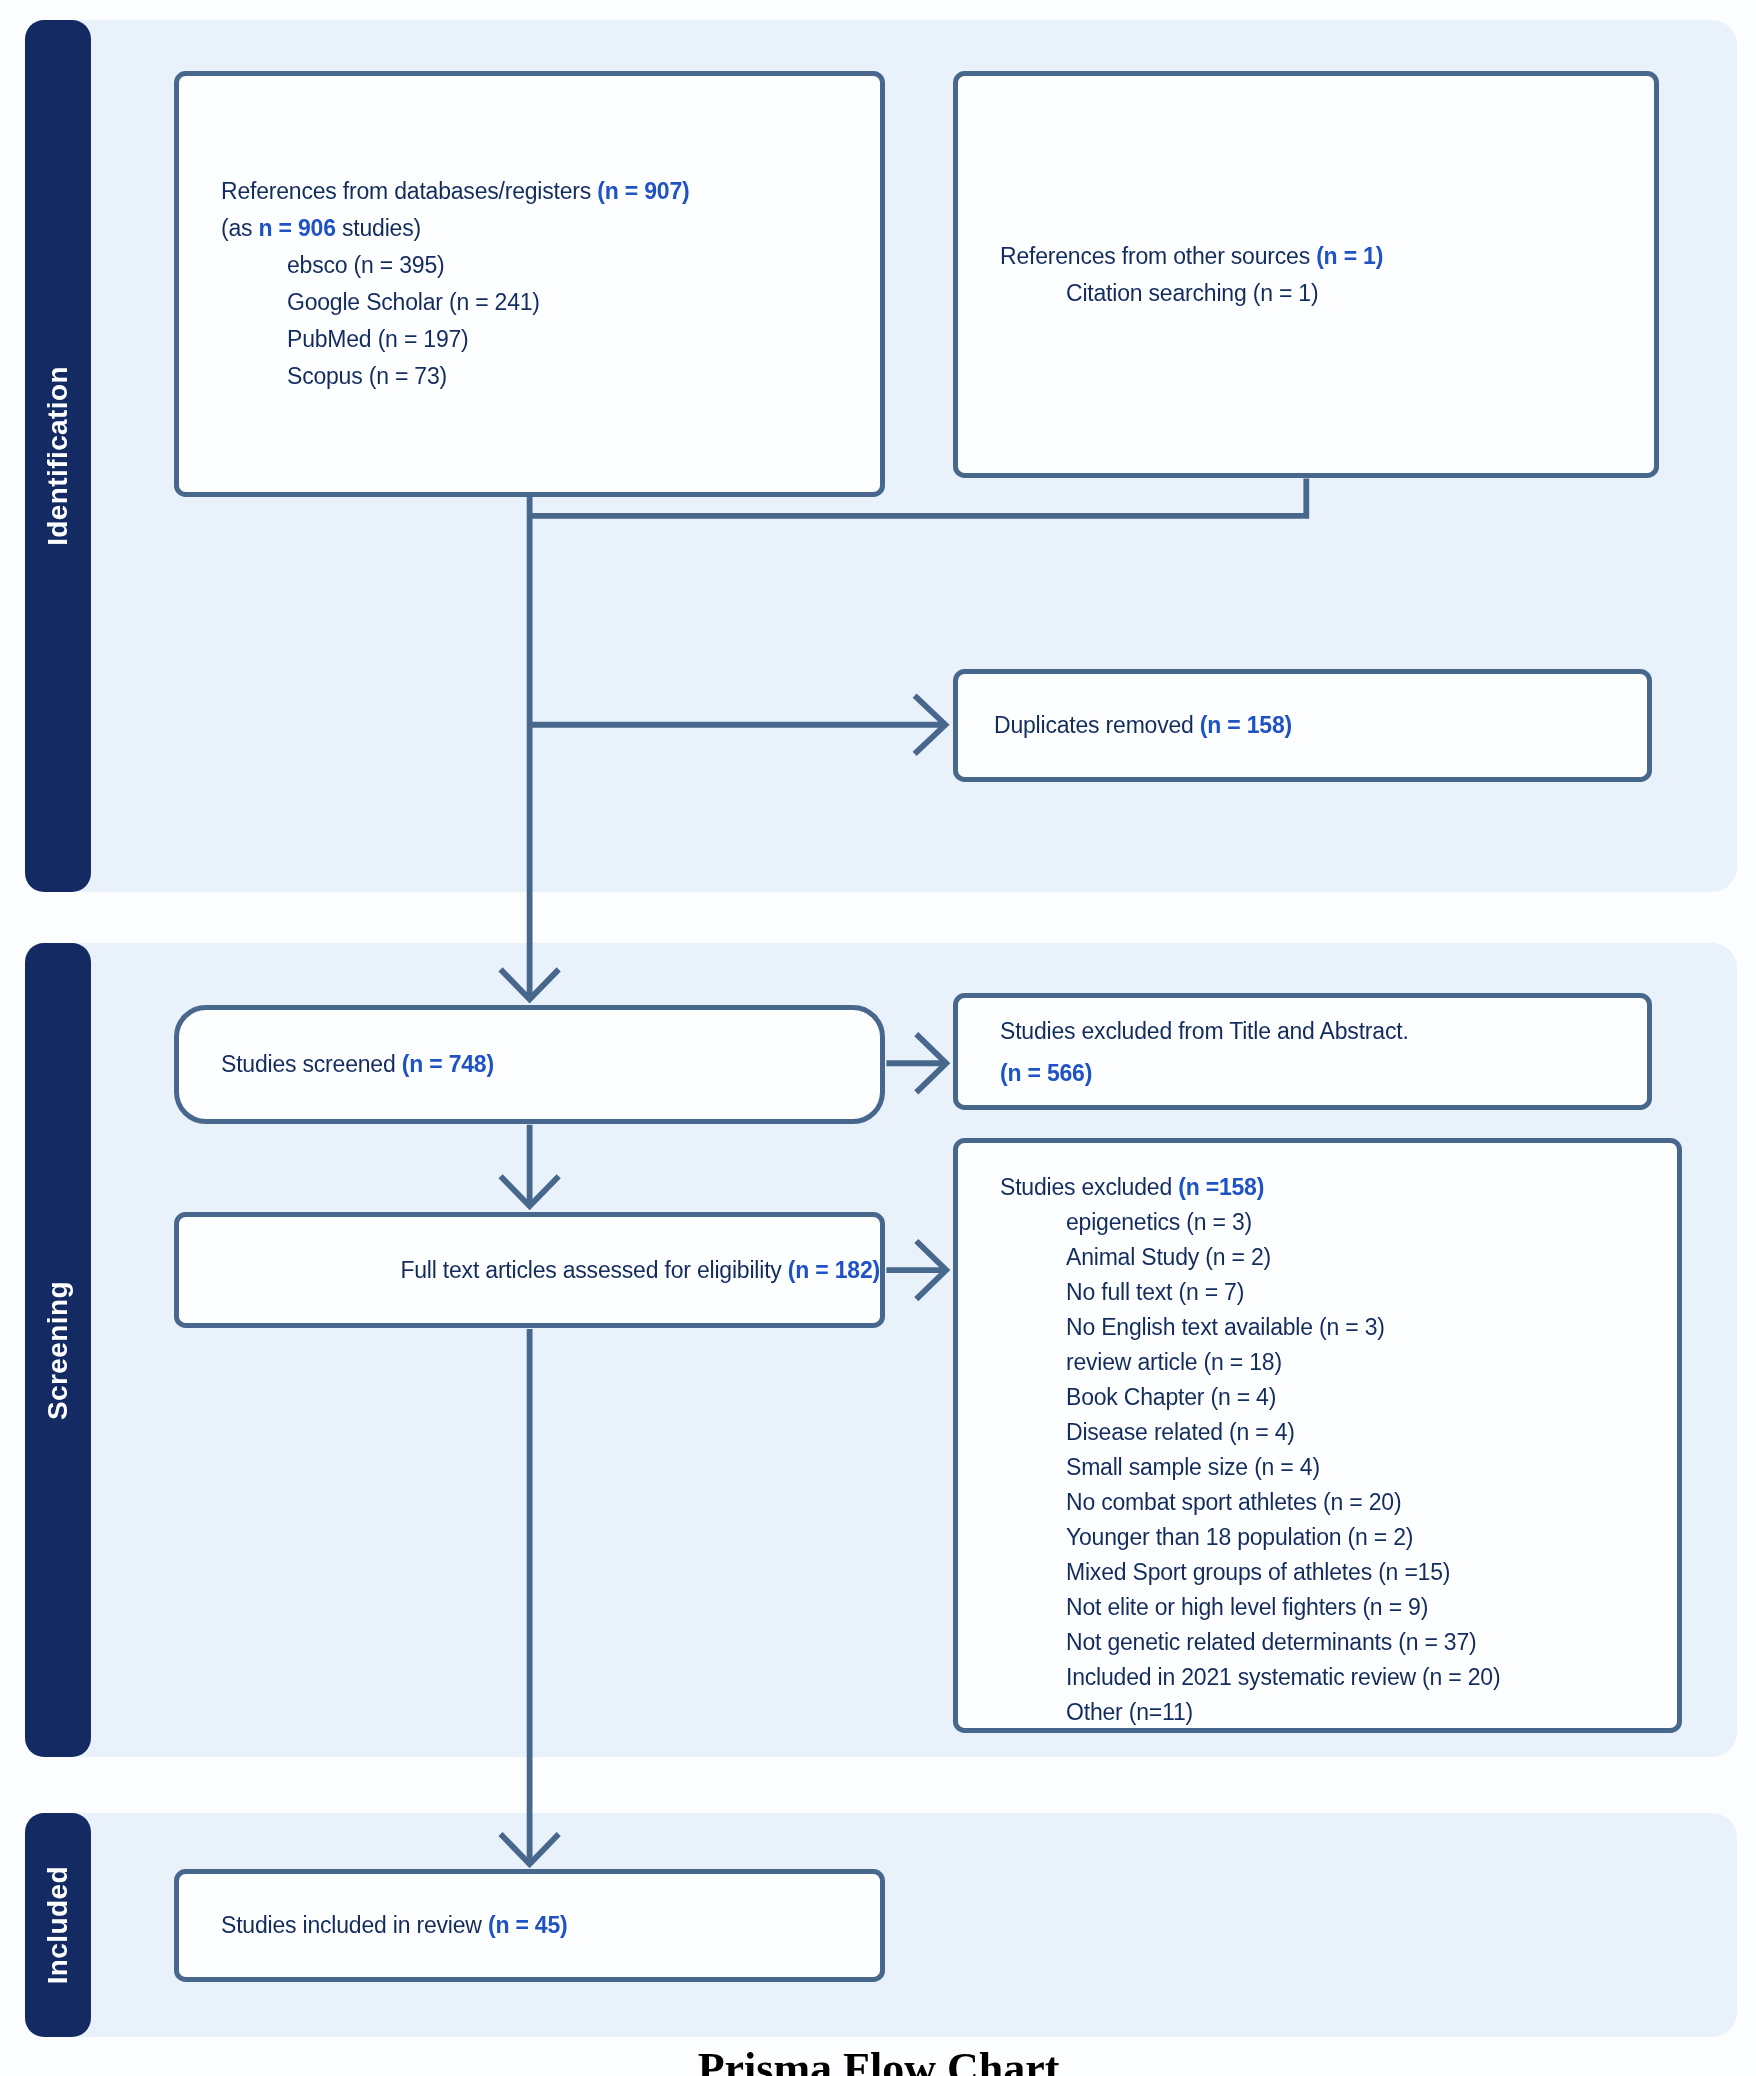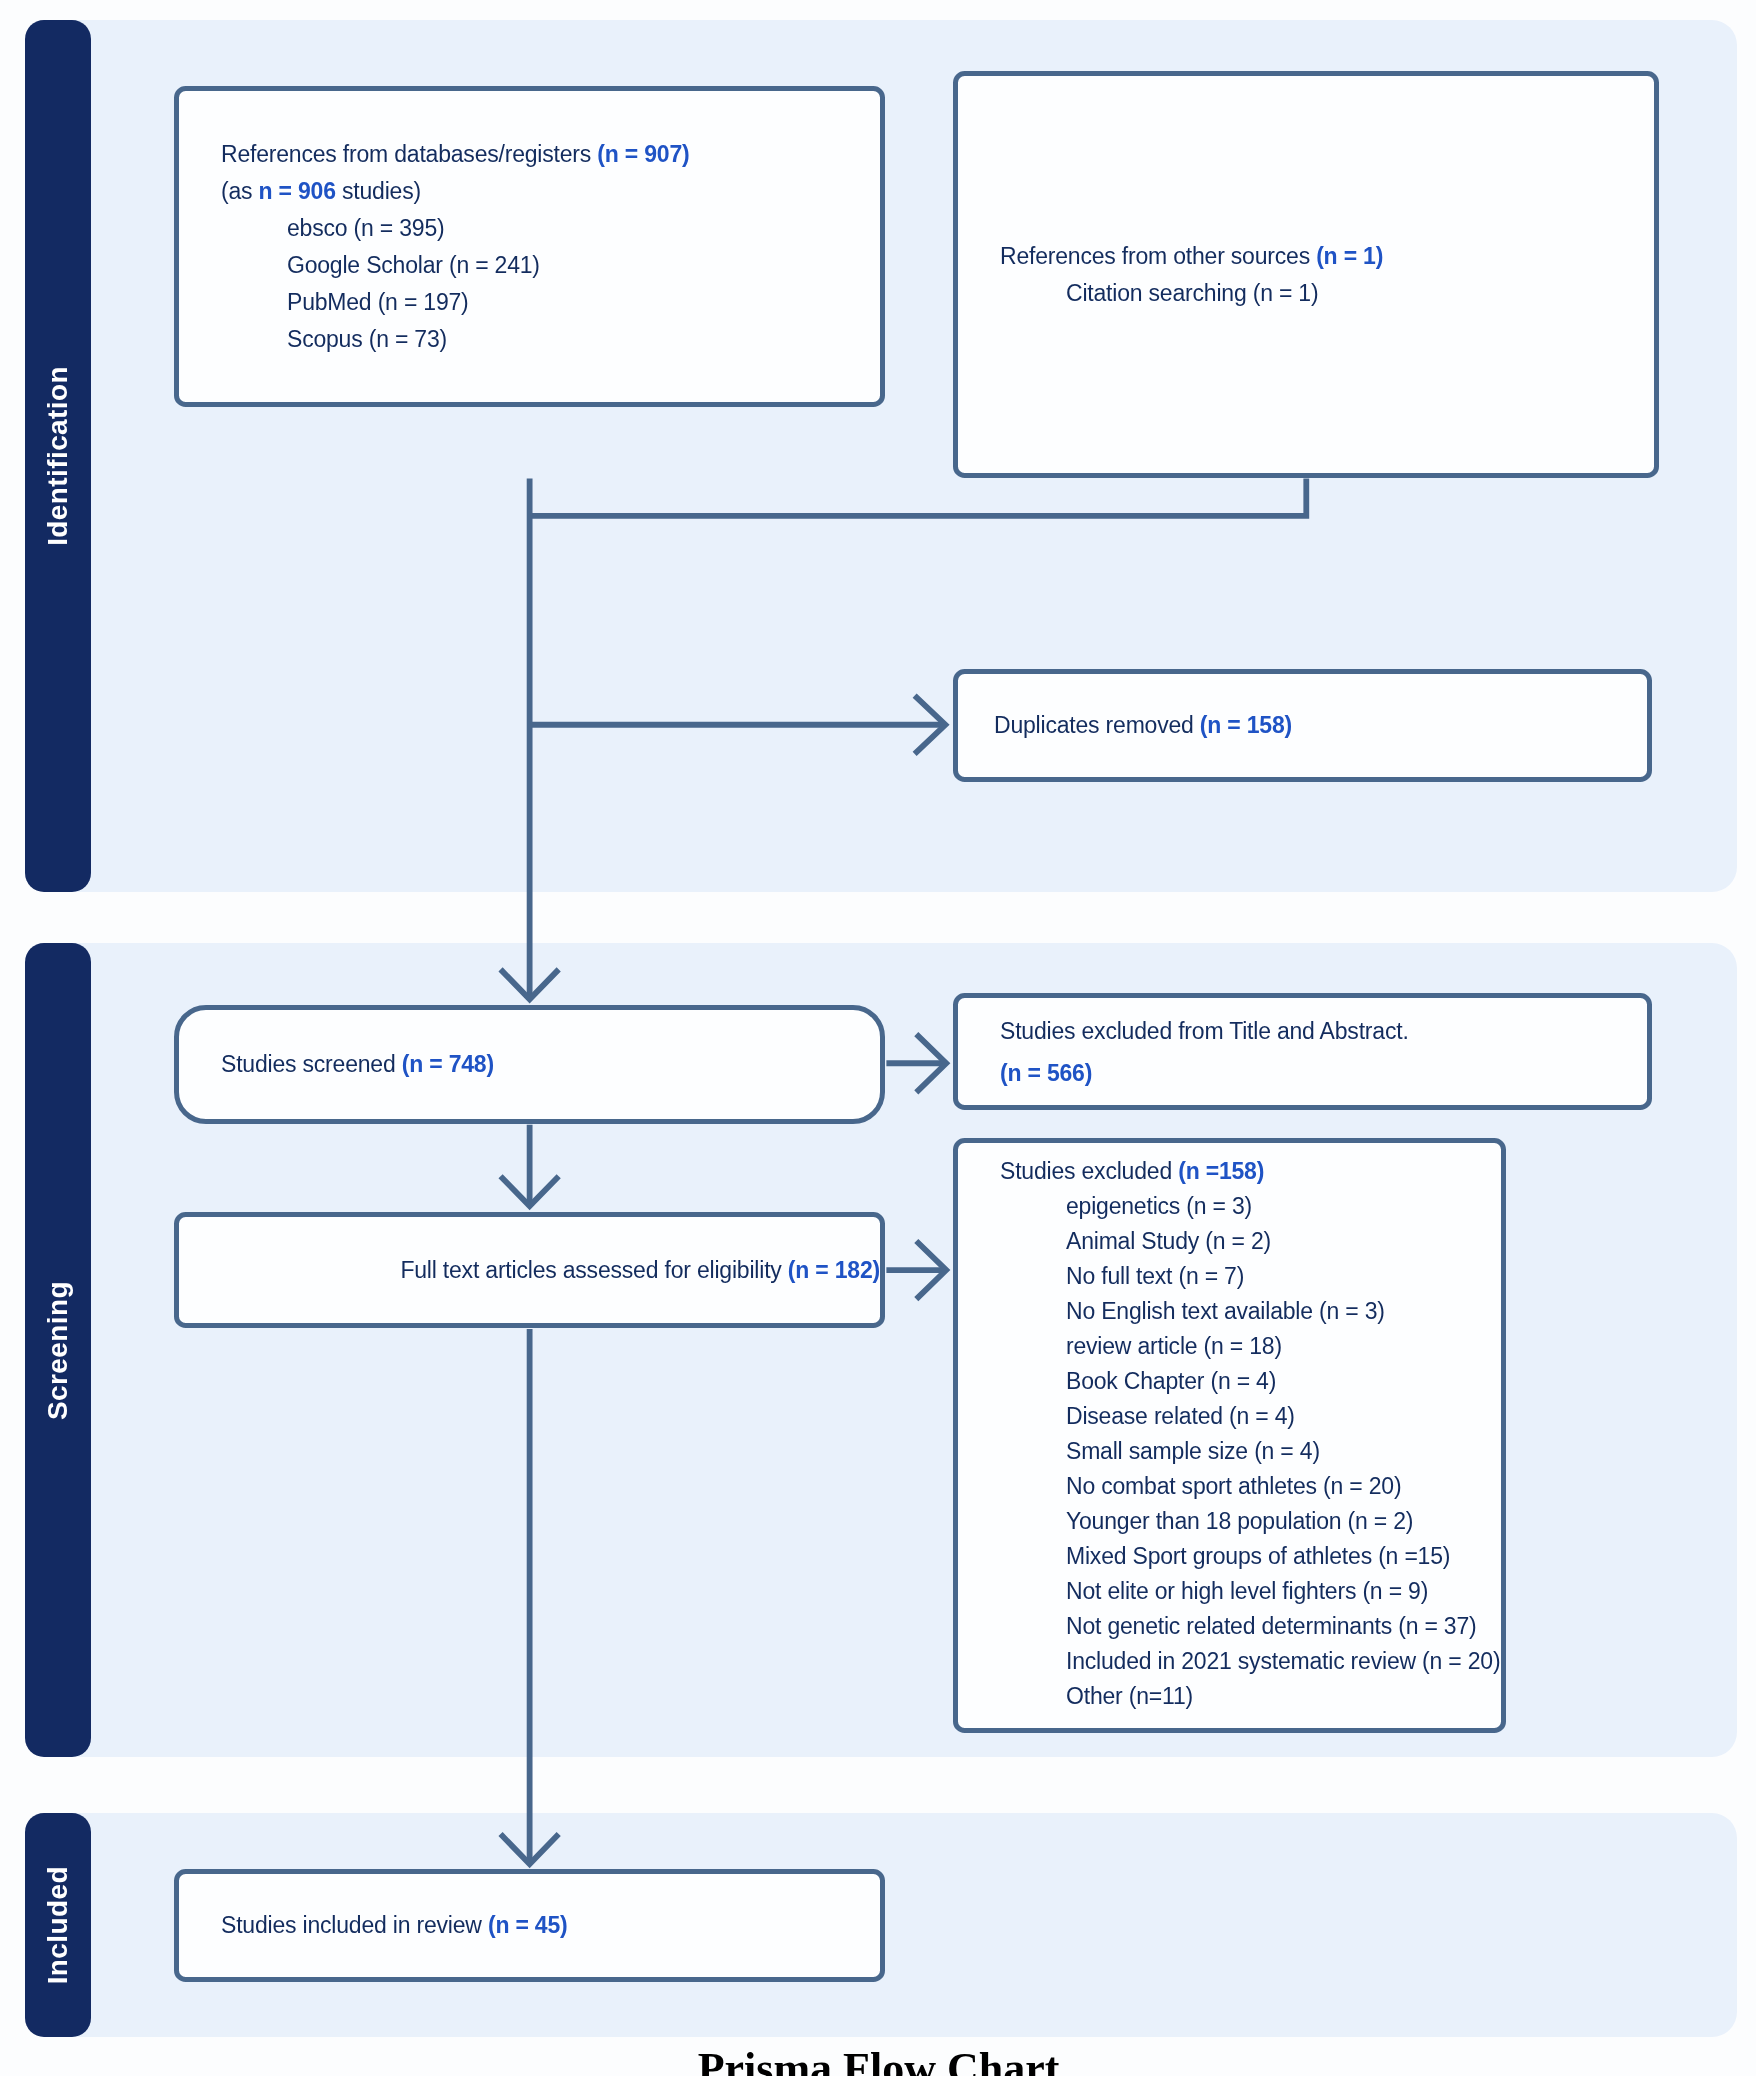--- a/index.html
+++ b/index.html
@@ -47,29 +47,29 @@
     border-radius:11.6px;
     display:flex; flex-direction:column; justify-content:center;
     color: var(--text_navy, #132c5e);
     font-size:23px; letter-spacing:-0.2px;
     padding-left:42px;
   }
   .fbox .line { line-height:37px; white-space:nowrap; }
   .n { color: var(--text_blue, #1f53c5); font-weight:bold; }
   .indent { padding-left:66px; }
 
-  #box-databases { left:174px;  top:71px;  width:711px; height:321px;margin-top:15px; }
+  #box-databases { left:174px;  top:71px;  width:711px; height:426px; }
   #box-other     { left:953px; top:71px;  width:706px; height:407px; }
   #box-duplicates{ left:953px; top:669px; width:699px; height:113px;padding-left:36px; }
   #box-screened  { left:174px;  top:1005px; width:711px; height:119px;border-radius:32px; }
   #box-excl-ta   { left:953px; top:993px; width:699px; height:117px; }
   #box-excl-ta .line { line-height:42px; }
   #box-fulltext  { left:174px;  top:1212px; width:711px; height:116px;text-align:right; }
-  #box-excl-ft   { left:953px; top:1138px; width:553px; height:595px;
-                   justify-content:flex-start; padding-top:11px; }
+  #box-excl-ft   { left:953px; top:1138px; width:729px; height:595px;
+                   justify-content:flex-start; padding-top:27px; }
   #box-excl-ft .line { line-height:35px; }
   #box-included  { left:174px;  top:1869px; width:711px; height:113px; }
 
   #chart-title {
     position:absolute; top:2043px; left:0; width:1757px;
     text-align:center;
     font-family:"Liberation Serif", serif; font-weight:bold;
     font-size:44px; color: var(--title_color, #000000);
   }
 </style>

